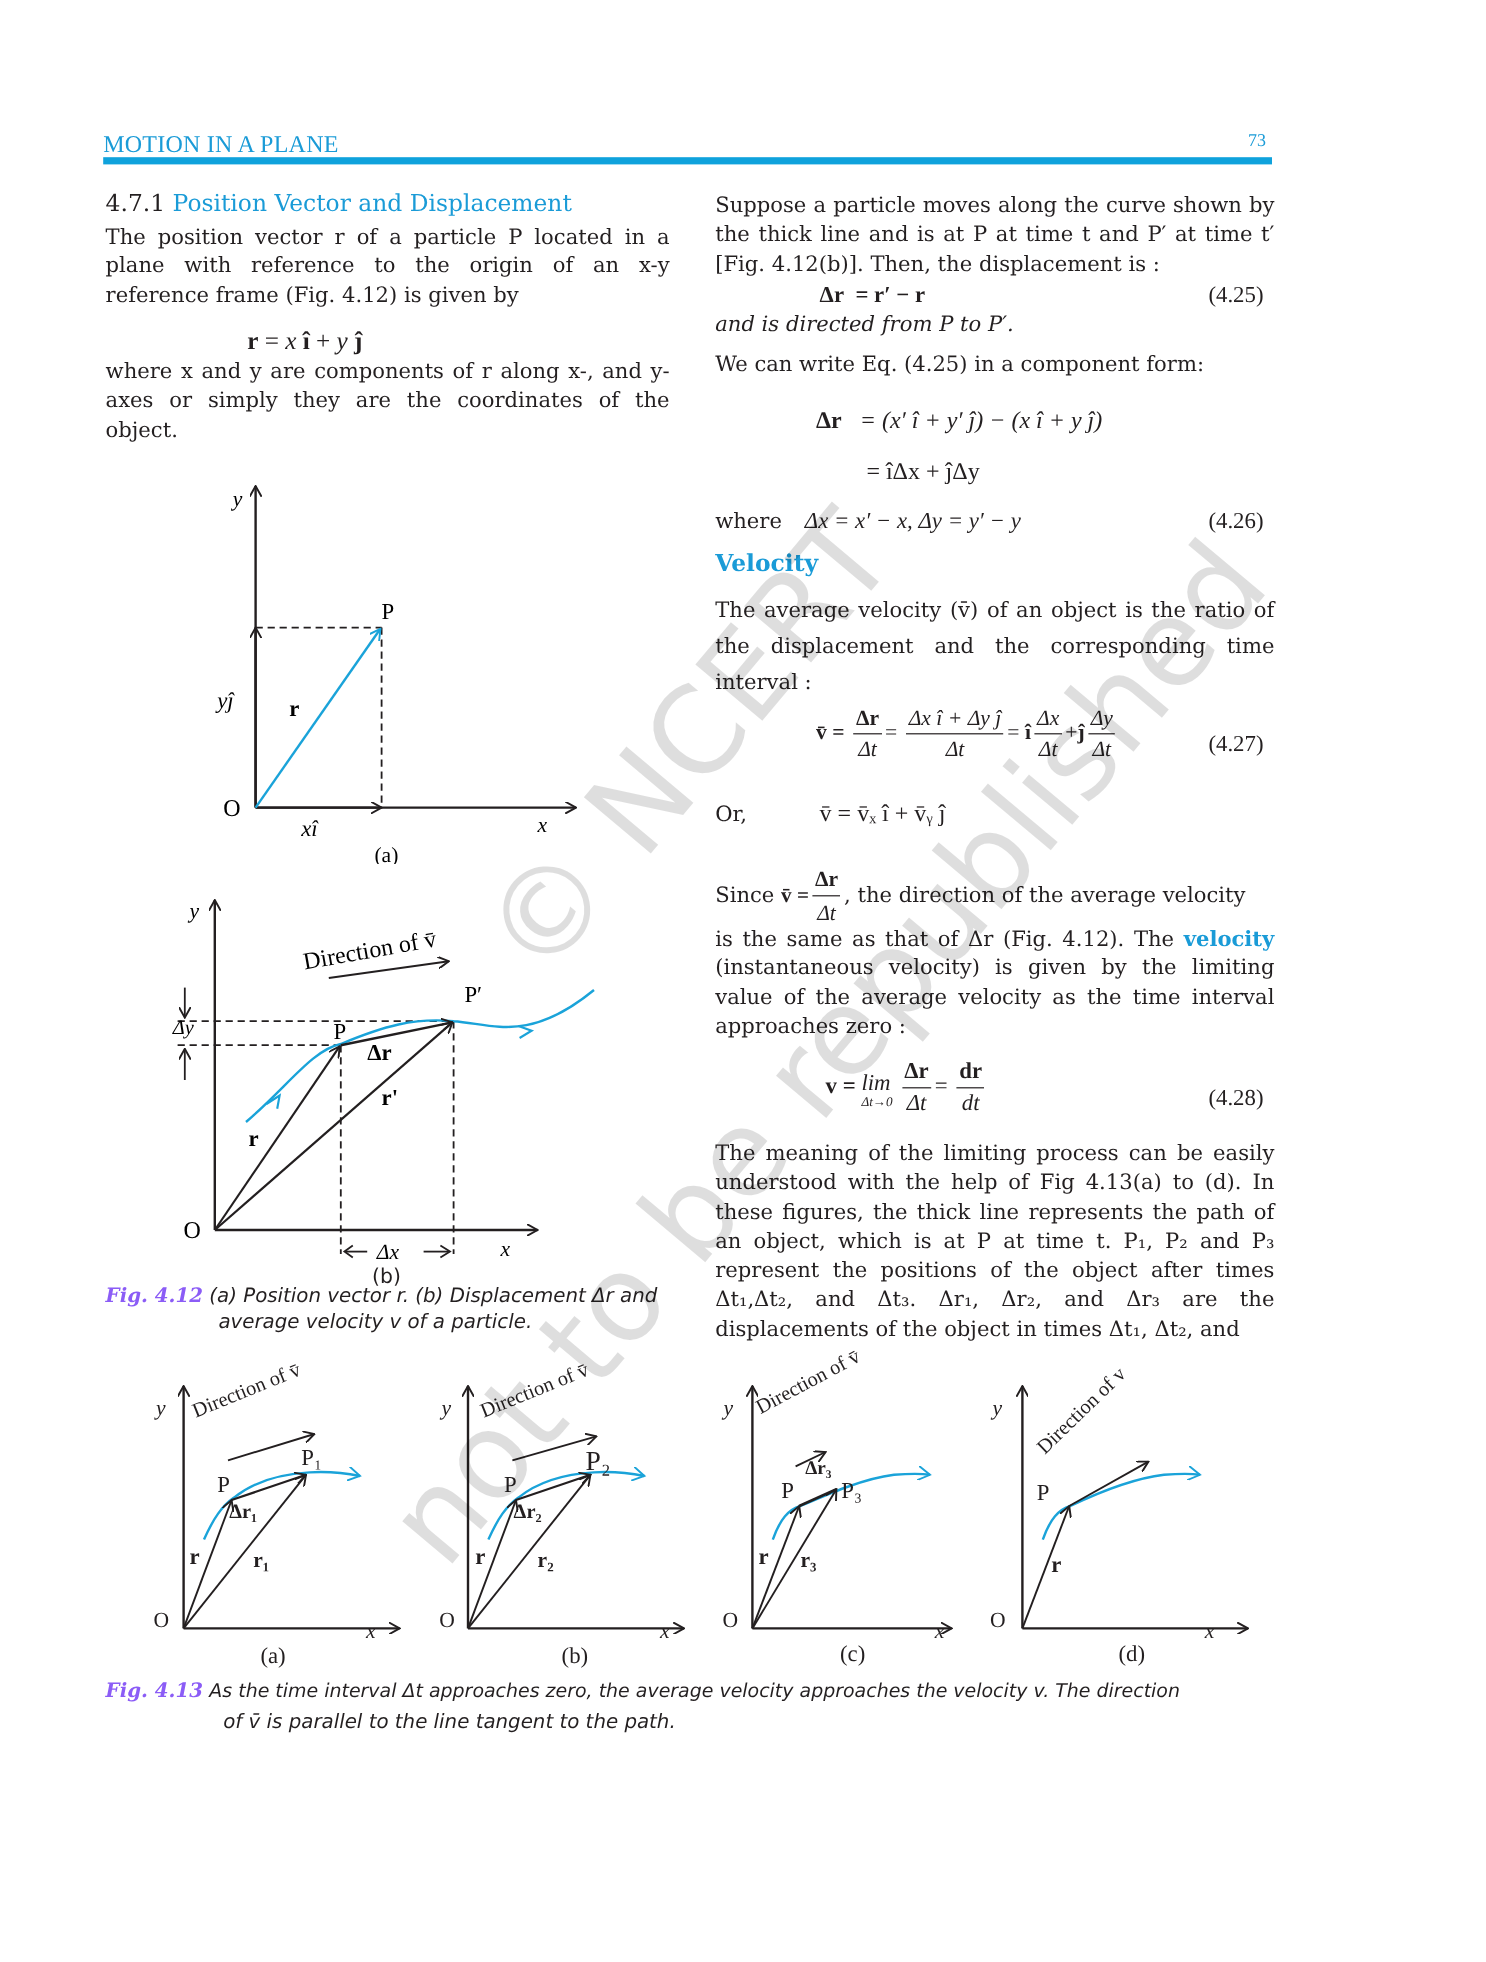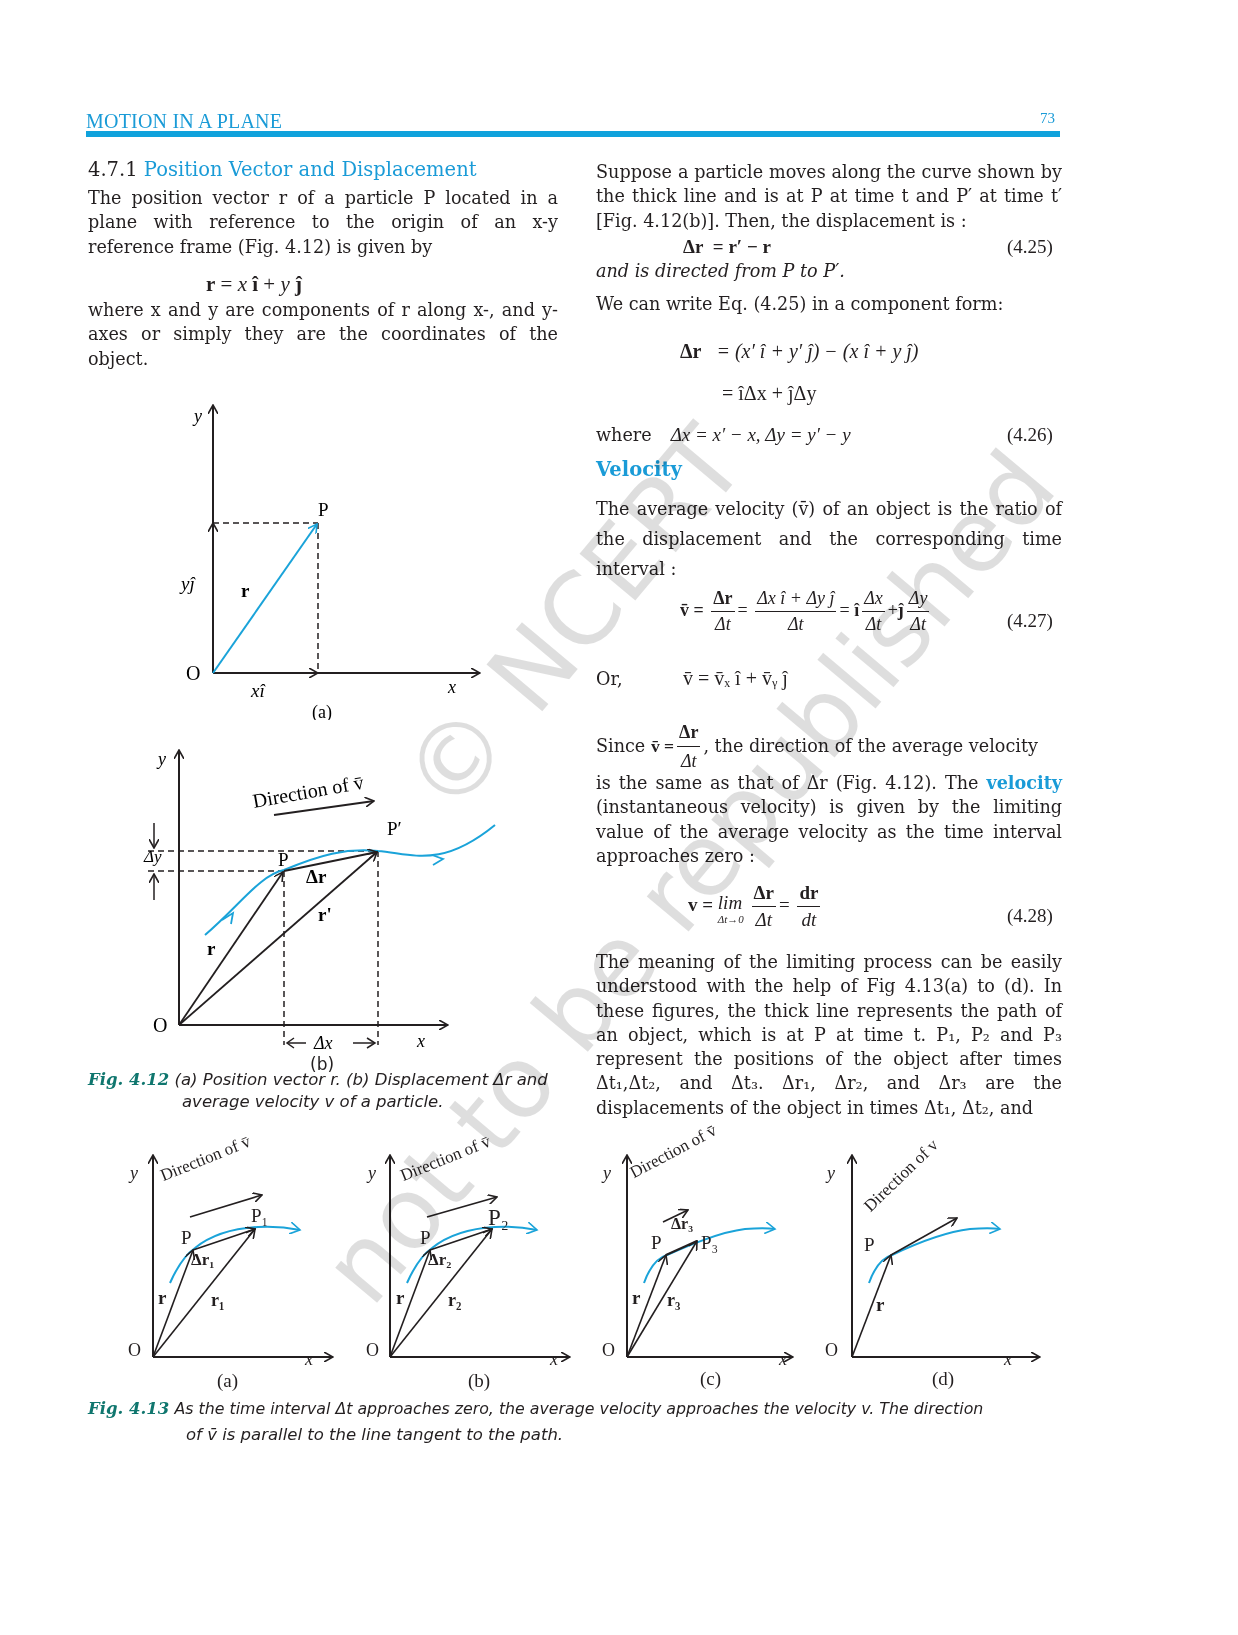--- a/index.html
+++ b/index.html
@@ -21,21 +21,21 @@
     .ital { font-style: italic; }
     .blue-bold { color: #1a9bd7; font-weight: bold; }
 
     .frac { display: inline-block; vertical-align: middle; text-align: center; margin: 0 3px; }
     .frac .num { display: block; padding: 0 2px 2px; border-bottom: 1px solid #231f20; }
     .frac .den { display: block; padding-top: 2px; }
 
     .subhead { position: absolute; left: 596px; top: 458px; font-size: 19.5px; font-weight: bold; color: #1a9bd7; font-family: "DejaVu Serif", serif; }
 
     .caption { position: absolute; font-family: "DejaVu Sans", sans-serif; font-size: 16.5px; line-height: 22px; font-style: italic; }
-    .cap-label { color: #0f766e; font-weight: bold; font-family: "DejaVu Serif", serif; }
+    .cap-label { color: #8b5cf6; font-weight: bold; font-family: "DejaVu Serif", serif; }
 
     svg text { font-family: "Liberation Serif", serif; }
 
     .watermark { position: absolute; pointer-events: none; color: rgba(0,0,0,0.13); font-family: "DejaVu Sans", sans-serif; white-space: nowrap; }
   </style>
 </head>
 <body>
 
 <div class="header-left">MOTION IN A PLANE</div>
 <div class="header-right">73</div>

